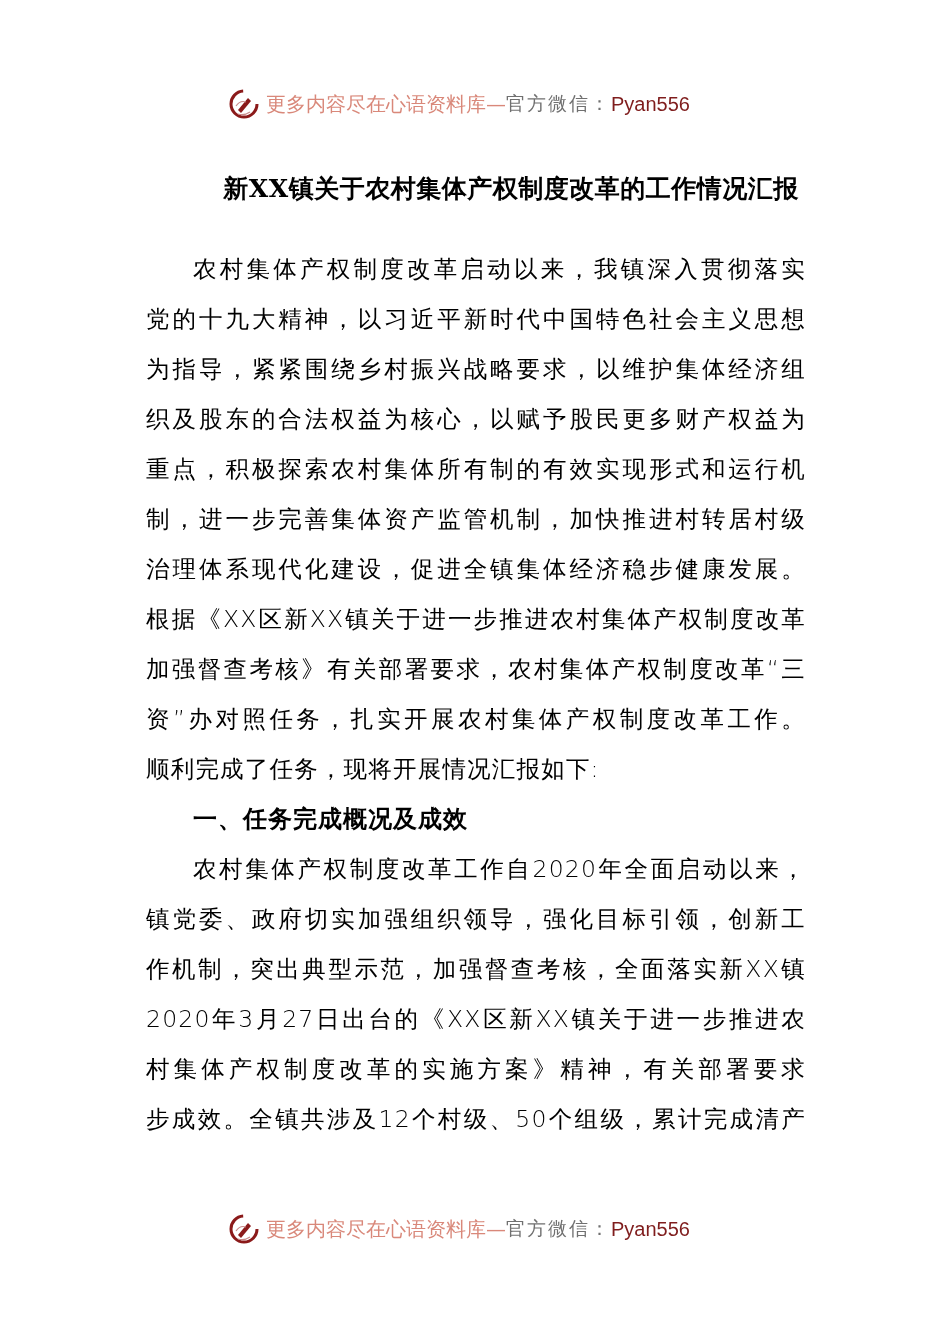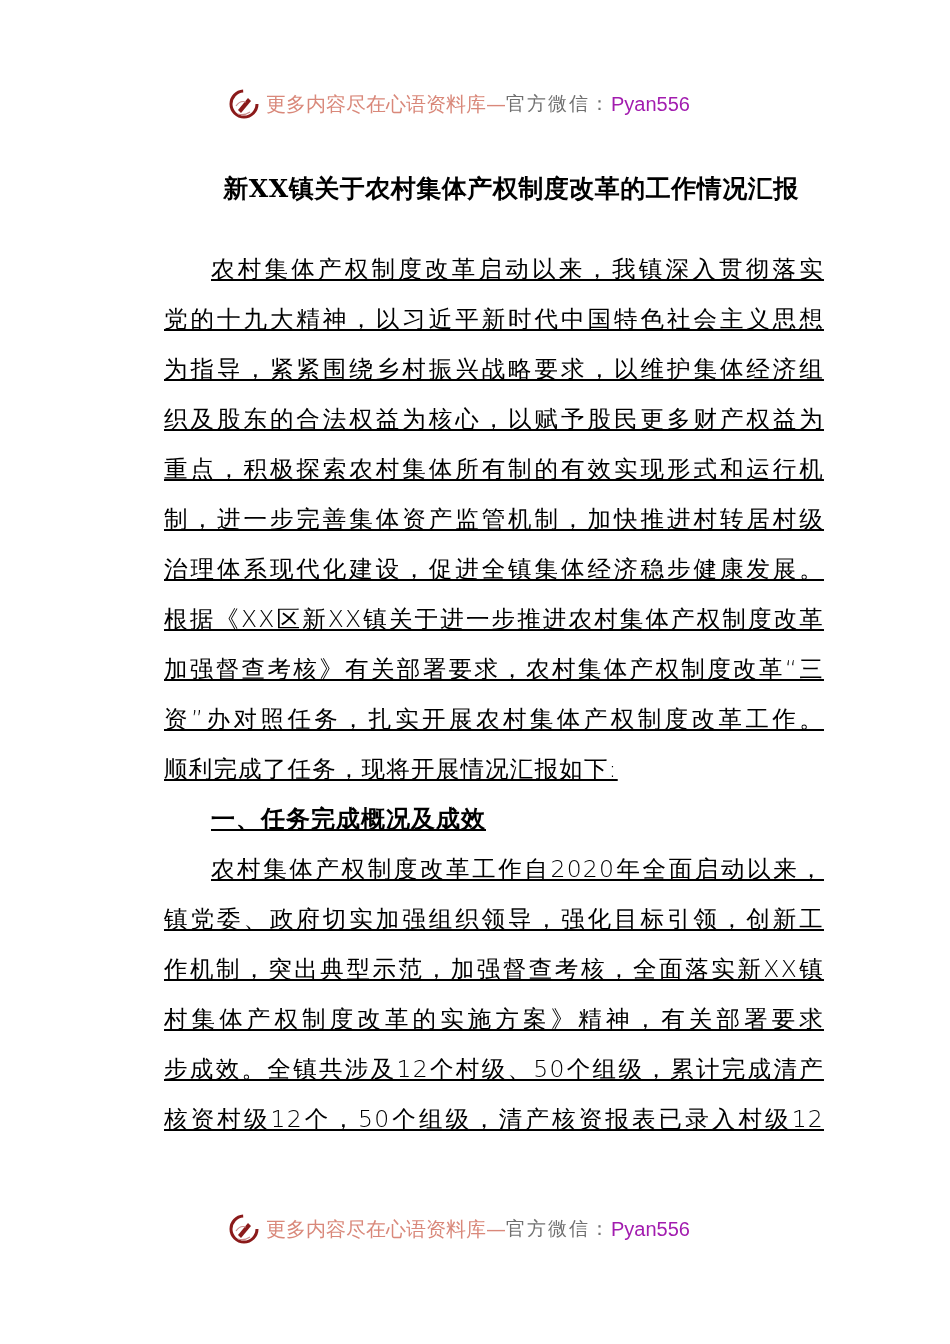--- a/index.html
+++ b/index.html
@@ -4,23 +4,23 @@
 <style>
   html, body { margin: 0; padding: 0; background: #ffffff; }
   body { width: 950px; height: 1344px; position: relative; overflow: hidden; font-family: "DejaVu Serif", "Liberation Serif", serif; color: #000; }
   .watermark { position: absolute; left: 228px; height: 36px; display: flex; align-items: center; white-space: nowrap; }
   .watermark.top { top: 86px; }
   .watermark.bottom { top: 1211px; }
   .wm-logo { width: 32px; height: 32px; margin-right: 6px; }
   .wm-main { color: #d9887a; font-size: 20px; font-family: "DejaVu Serif", serif; letter-spacing: 0px; }
   .wm-dash { color: #d9887a; font-size: 20px; font-family: "DejaVu Sans", sans-serif; }
   .wm-label { color: #707070; font-size: 19px; font-family: "DejaVu Serif", serif; letter-spacing: 2px; }
-  .wm-id { color: #a21caf; font-size: 20px; font-family: "Liberation Sans", sans-serif; }
+  .wm-id { color: #7f1d1d; font-size: 20px; font-family: "Liberation Sans", sans-serif; }
   .title { position: absolute; top: 172px; left: 0; width: 950px; text-align: center; font-size: 25px; font-weight: bold; font-family: "DejaVu Serif", serif; letter-spacing: 0.5px; padding-left: 36px; }
-  .body-text { position: absolute; left: 164px; width: 660px; text-decoration: underline; }
+  .body-text { position: absolute; left: 146px; width: 660px; }
   .line { height: 50px; line-height: 50px; font-size: 23.5px; white-space: nowrap; text-align: justify; text-align-last: justify; font-family: "DejaVu Sans", sans-serif; font-weight: 300; letter-spacing: 1.2px; }
   .line.first { padding-left: 47px; }
   .line.last { text-align-last: left; }
   .heading { height: 50px; line-height: 50px; font-size: 24px; padding-left: 47px; font-family: "DejaVu Sans", sans-serif; font-weight: bold; letter-spacing: 1px; }
 </style>
 </head>
 <body>
 
 <div class="watermark top">
   <svg class="wm-logo" viewBox="0 0 32 32">
@@ -46,23 +46,23 @@
   <div class="line">制，进一步完善集体资产监管机制，加快推进村转居村级</div>
   <div class="line">治理体系现代化建设，促进全镇集体经济稳步健康发展。</div>
   <div class="line">根据《XX区新XX镇关于进一步推进农村集体产权制度改革</div>
   <div class="line">加强督查考核》有关部署要求，农村集体产权制度改革“三</div>
   <div class="line">资”办对照任务，扎实开展农村集体产权制度改革工作。</div>
   <div class="line last">顺利完成了任务，现将开展情况汇报如下:</div>
   <div class="heading">一、任务完成概况及成效</div>
   <div class="line first">农村集体产权制度改革工作自2020年全面启动以来，</div>
   <div class="line">镇党委、政府切实加强组织领导，强化目标引领，创新工</div>
   <div class="line">作机制，突出典型示范，加强督查考核，全面落实新XX镇</div>
+  <div class="line">2020年3月27日出台的《XX区新XX镇关于进一步推进农</div>
   <div class="line">村集体产权制度改革的实施方案》精神，有关部署要求</div>
   <div class="line">步成效。全镇共涉及12个村级、50个组级，累计完成清产</div>
-  <div class="line">核资村级12个，50个组级，清产核资报表已录入村级12</div>
 </div>
 
 <div class="watermark bottom">
   <svg class="wm-logo" viewBox="0 0 32 32">
     <circle cx="16" cy="16" r="13" fill="none" stroke="#8b1a1a" stroke-width="3" stroke-dasharray="60 22"></circle>
     <path d="M10 22 L20 10 L23 13 L13 25 Z" fill="#8b1a1a"></path>
     <path d="M8 18 Q12 12 18 14" fill="none" stroke="#c98a8a" stroke-width="1.2"></path>
     <path d="M10 26 Q16 28 22 24" fill="none" stroke="#c98a8a" stroke-width="1.2"></path>
   </svg>
   <span class="wm-main">更多内容尽在心语资料库</span>

